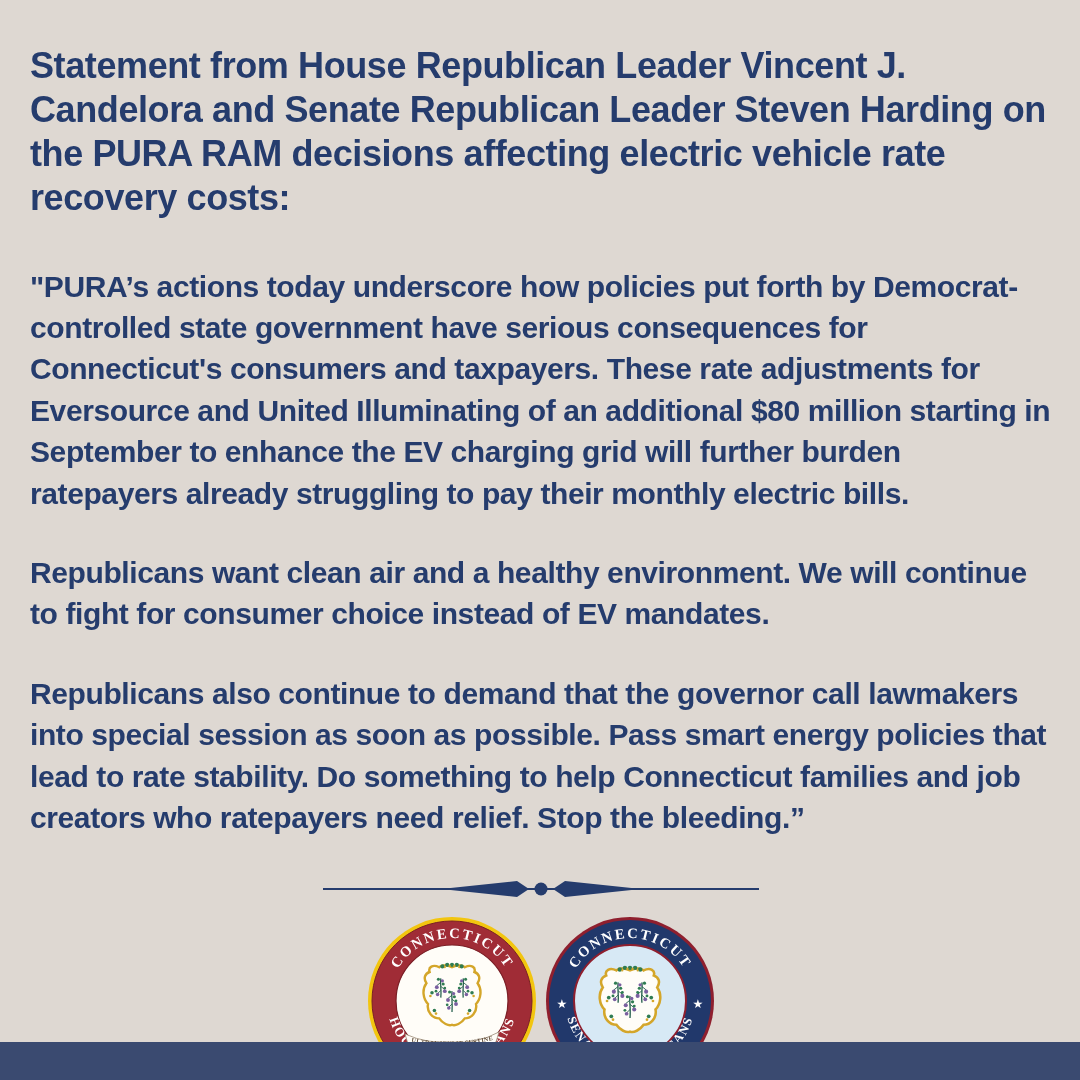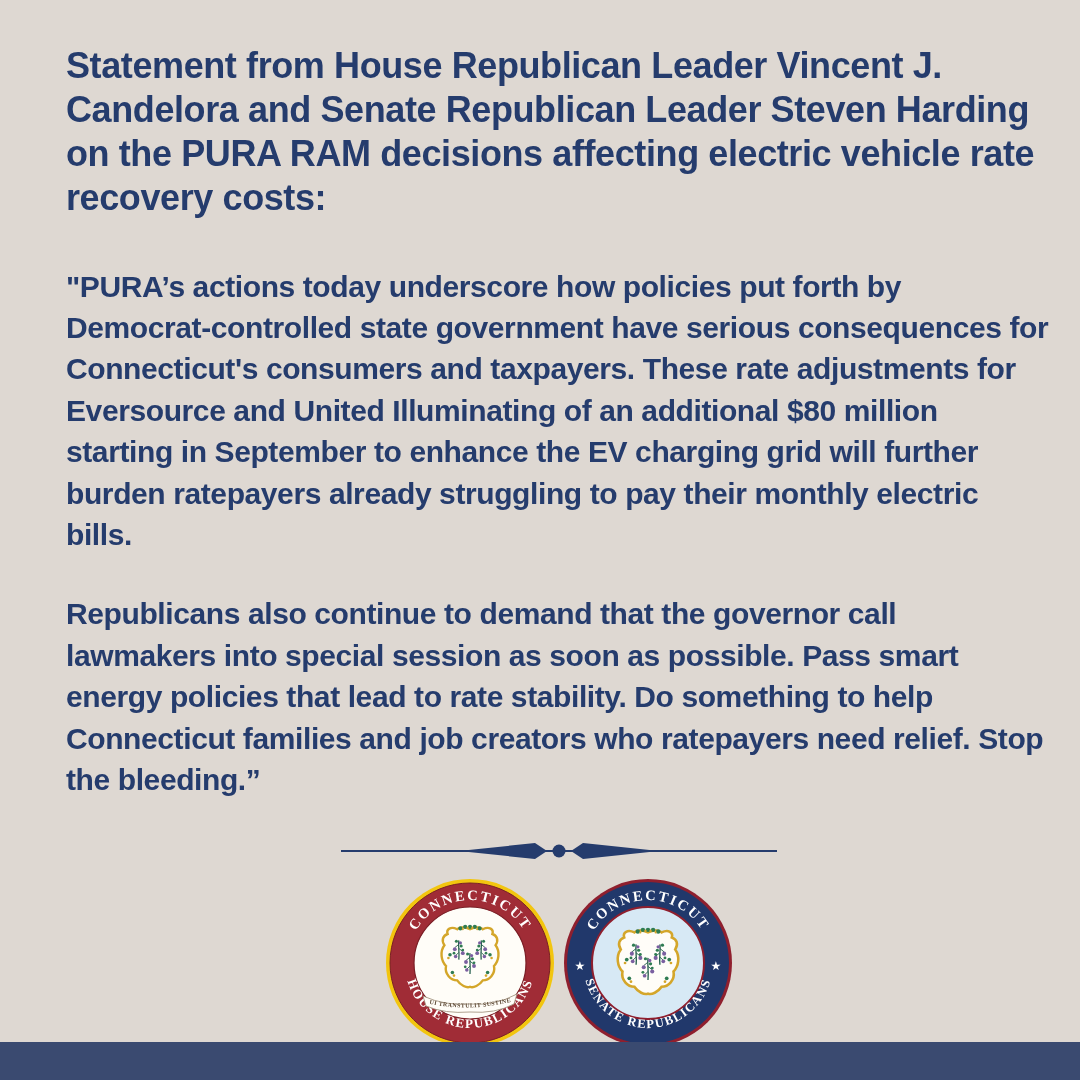--- a/index.html
+++ b/index.html
@@ -20,21 +20,20 @@
   body {
     font-family: "Liberation Sans", "DejaVu Sans", sans-serif;
     background: var(--bg);
     position: relative;
     overflow: hidden;
   }
   .canvas {
     position: absolute;
     inset: 0;
     background: var(--bg);
-    padding-left: 36px;
   }
   .content {
     padding: 44px 28px 0 30px;
     color: var(--navy);
   }
   h1.heading {
     font-size: 36px;
     font-weight: bold;
     line-height: 1.22;
     letter-spacing: -0.4px;
@@ -84,20 +83,21 @@
 </head>
 <body>
 
 <div class="canvas">
   <div class="content">
 
     <h1 class="heading">Statement from House Republican Leader Vincent J. Candelora and Senate Republican Leader Steven Harding on the PURA RAM decisions affecting electric vehicle rate recovery costs:</h1>
 
     <p class="para">"PURA’s actions today underscore how policies put forth by Democrat-controlled state government have serious consequences for Connecticut's consumers and taxpayers. These rate adjustments for Eversource and United Illuminating of an additional $80 million starting in September to enhance the EV charging grid will further burden ratepayers already struggling to pay their monthly electric bills.</p>
 
+    <p class="para">Republicans want clean air and a healthy environment. We will continue to fight for consumer choice instead of EV mandates.</p>
 
     <p class="para">Republicans also continue to demand that the governor call lawmakers into special session as soon as possible. Pass smart energy policies that lead to rate stability. Do something to help Connecticut families and job creators who ratepayers need relief. Stop the bleeding.”</p>
 
     <div class="divider-wrap">
       <svg width="440" height="26" viewBox="0 0 440 26">
         <line class="div-line" x1="2" y1="13" x2="438" y2="13" stroke-width="2"></line>
         <polygon class="div-navy" points="120,13 196,5 208,13 196,21"></polygon>
         <polygon class="div-navy" points="320,13 244,5 232,13 244,21"></polygon>
         <circle class="div-navy" cx="220" cy="13" r="6.5"></circle>
       </svg>

